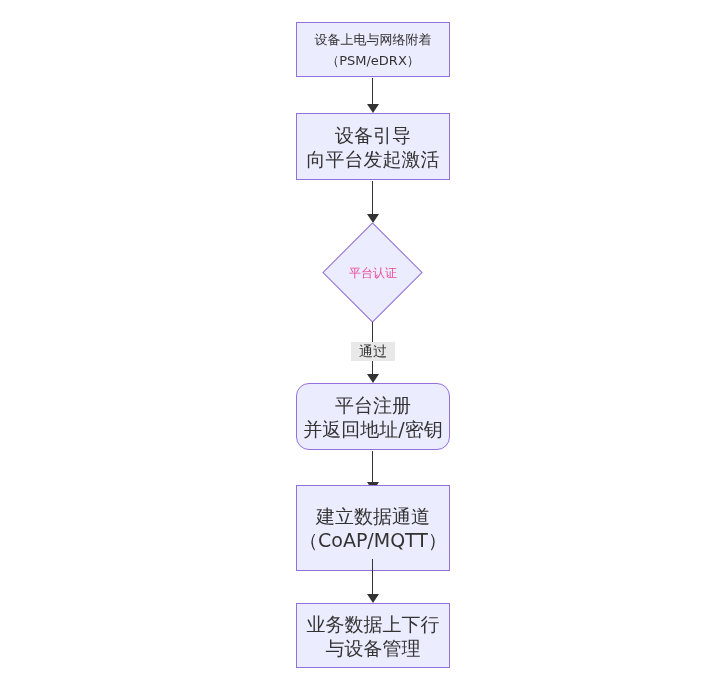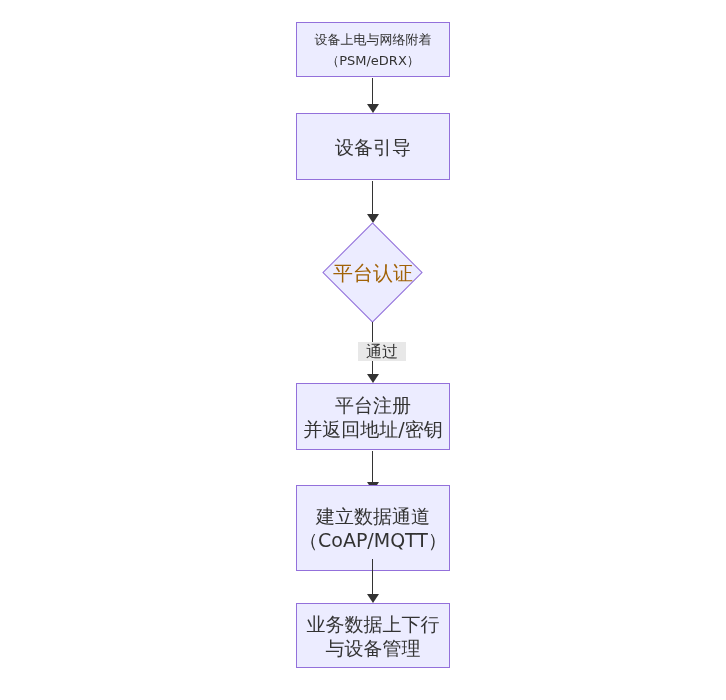--- a/index.html
+++ b/index.html
@@ -31,21 +31,21 @@
     text-align: center;
     font-size: 19px;
     line-height: 24px;
   }
   .flow-node.small-text {
     font-size: 13px;
     line-height: 21px;
   }
   #node1 { top: 22px;  height: 55px; }
   #node2 { top: 113px; height: 67px; }
-  #node4 { top: 383px; height: 67px; }
+  #node4 { top: 383px; height: 67px; border-radius: 13px; }
   #node5 { top: 485px; height: 86px; }
   #node6 { top: 603px; height: 65px; align-items: center; }
 
   
   .diamond-wrap {
     position: absolute;
     left: 322px;
     top: 223px;
     width: 102px;
     height: 100px;
@@ -60,22 +60,22 @@
     border: 1px solid #9370DB;
     transform: rotate(45deg);
     box-sizing: border-box;
   }
   .diamond-label {
     position: absolute;
     left: 0; top: 0; right: 0; bottom: 0;
     display: flex;
     justify-content: center;
     align-items: center;
-    color: #a16207;
-    font-size: 20px;
+    color: #ec4899;
+    font-size: 12px;
   }
 
   
   .edge {
     position: absolute;
     left: 367px;
     width: 12px;
   }
   .edge .line {
     position: absolute;
@@ -97,25 +97,25 @@
   }
   #edge1 { top: 78px;  height: 35px; }
   #edge2 { top: 181px; height: 42px; }
   #edge3 { top: 322px; height: 61px; }
   #edge4 { top: 451px; height: 40px; }
   #edge5 { top: 559px; height: 44px; }
 
   .edge-label {
     position: absolute;
     top: 342px;
-    left: 382px;
+    left: 373px;
     transform: translateX(-50%);
     background: #e8e8e8;
     color: #333333;
-    font-size: 16px;
+    font-size: 14px;
     line-height: 19px;
     padding: 0 8px;
     white-space: nowrap;
   }
 </style>
 </head>
 <body>
 
 <div class="canvas">
 
@@ -124,20 +124,21 @@
     <span>（PSM/eDRX）</span>
   </div>
 
   <div class="edge" id="edge1">
     <div class="line"></div>
     <div class="head"></div>
   </div>
 
   <div class="flow-node" id="node2">
     <span>设备引导</span>
+    <span>向平台发起激活</span>
   </div>
 
   <div class="edge" id="edge2">
     <div class="line"></div>
     <div class="head"></div>
   </div>
 
   <div class="diamond-wrap">
     <div class="diamond-shape"></div>
     <div class="diamond-label">平台认证</div>

